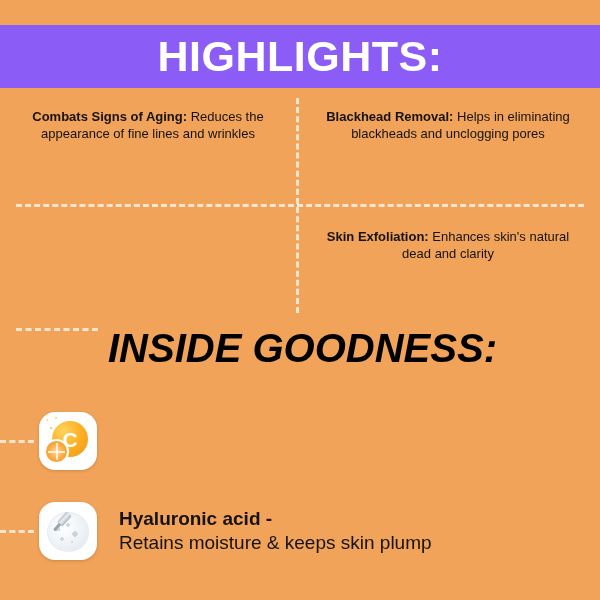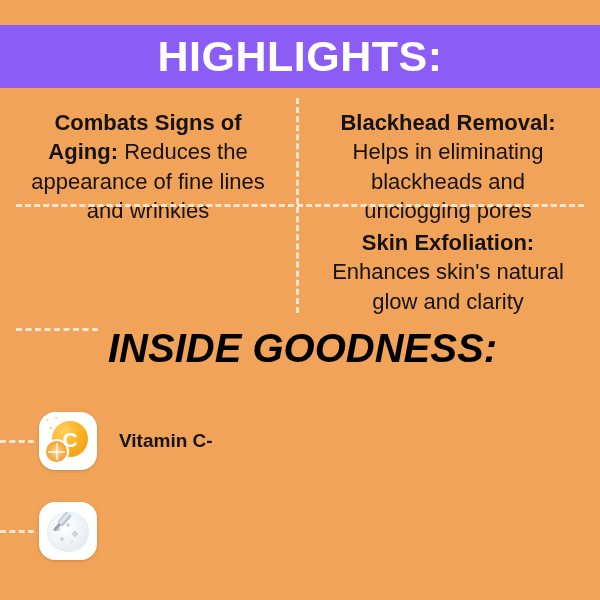--- a/index.html
+++ b/index.html
@@ -27,21 +27,21 @@
   }
 
   
   .hl-grid{
     position:absolute; left:0; top:98px; width:600px; height:215px;
   }
   .hl-cell{
     position:absolute;
     width:296px;
     text-align:center;
-    font-size:22px;
+    font-size:13px;
     line-height:1.34;
     padding:0 21px;
   }
   .hl-cell b{ font-weight:bold; }
   .cell-tl{ left:0;   top:10px; }
   .cell-tr{ left:300px; top:10px;text-align:center; }
   .cell-bl{ left:0;   top:118px; }
   .cell-br{ left:300px; top:130px; }
 
   
@@ -172,21 +172,21 @@
   </div>
 
   <div class="hl-cell cell-tr">
     <b>Blackhead Removal:</b>
     <span>Helps in eliminating blackheads and unclogging pores</span>
   </div>
 
 
   <div class="hl-cell cell-br">
     <b>Skin Exfoliation:</b>
-    <span>Enhances skin's natural glow and clarity</span>
+    <span>Enhances skin's natural dead and clarity</span>
   </div>
 
   <div class="div-v"></div>
   <div class="div-h"></div>
 </div>
 
 <div class="goodness">
   <div class="rule rule-left"></div>
   <div class="goodness-title">INSIDE GOODNESS:</div>
   <div class="rule rule-right"></div>
@@ -194,27 +194,30 @@
 
 <div class="ing ing-1">
   <div class="ing-rule"></div>
   <div class="ing-icon">
     <div class="vc-sparkle"></div>
     <div class="vc-ball"></div>
     <div class="vc-c">C</div>
     <div class="vc-slice"></div>
   </div>
   <div class="ing-text">
-    <div class="ing-name">Vitamin C-</div>
   </div>
 </div>
 
 <div class="ing ing-2">
   <div class="ing-rule"></div>
   <div class="ing-icon">
     <div class="ha-blob"></div>
     <div class="ha-bubbles"></div>
     <div class="ha-dropper">
       <div class="tube"></div>
       <div class="tip"></div>
     </div>
   </div>
+  <div class="ing-text">
+    <div class="ing-name">Hyaluronic acid -</div>
+    <div class="ing-desc">Retains moisture &amp; keeps skin plump</div>
+  </div>
 </div>
 
 </body></html>

